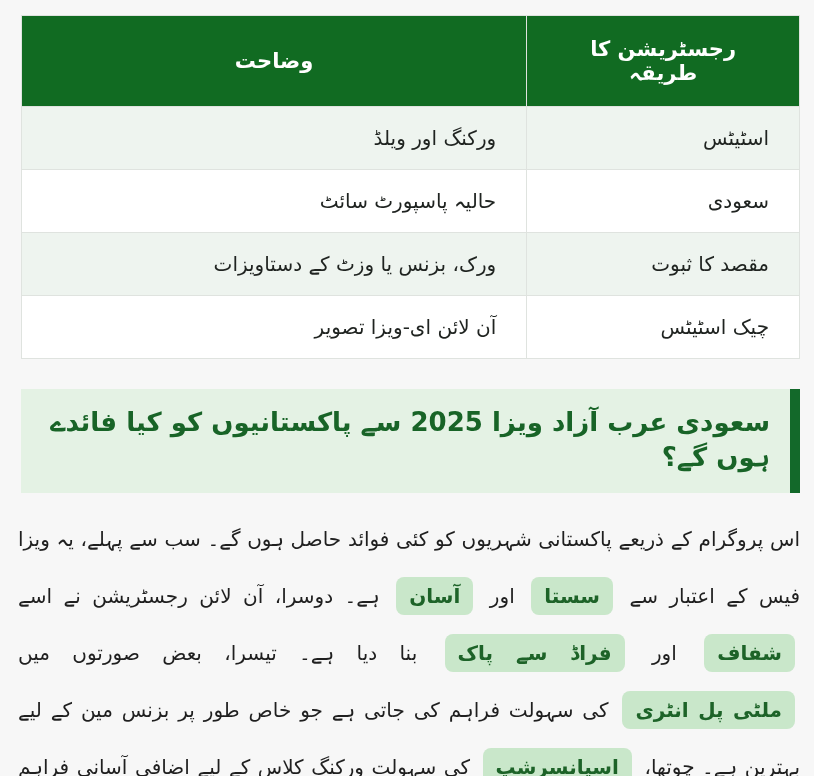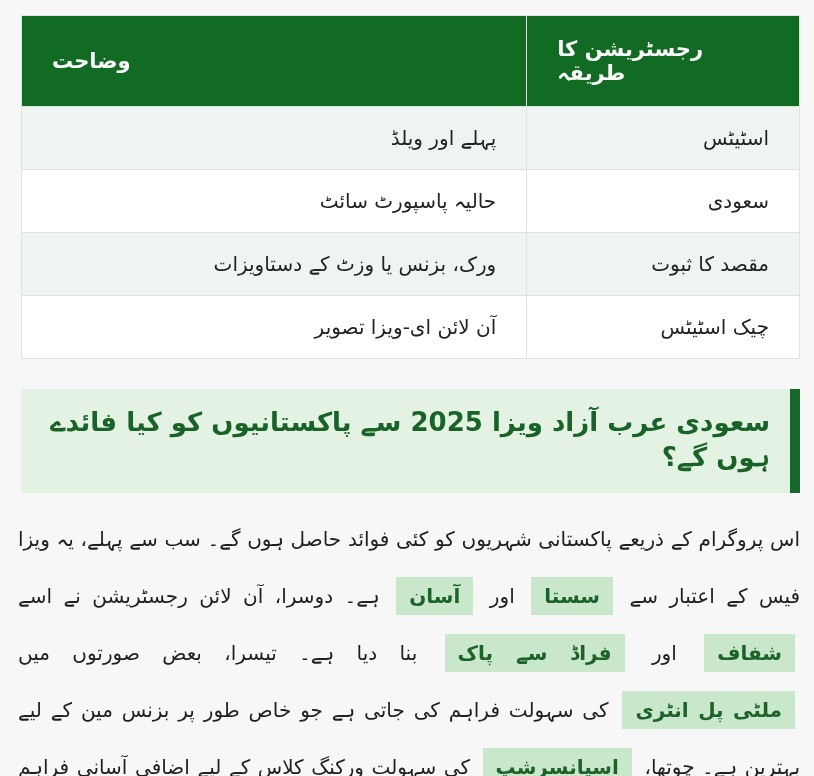--- a/index.html
+++ b/index.html
@@ -21,21 +21,21 @@
     background: #ffffff;
     direction: rtl;
   }
   table.req-table col.col-method { width: 273px; }
   table.req-table col.col-expl   { width: 506px; }
   table.req-table th {
     background: #116b22;
     color: #ffffff;
     font-weight: bold;
     font-size: 21px;
-    text-align: left;
+    text-align: center;
     padding: 21px 30px;
     border: 1px solid #dfe3df;
   }
   table.req-table td {
     font-size: 20px;
     color: #1f2320;
     text-align: right;
     padding: 19px 30px;
     border: 1px solid #dfe3df;
     vertical-align: middle;
@@ -65,21 +65,21 @@
     text-align: justify;
     font-size: 20px;
     line-height: 57px;
     color: #1f1f1f;
   }
   .chip {
     background: #c9e7ca;
     color: #1d6328;
     font-weight: bold;
     padding: 7px 13px;
-    border-radius: 0;
+    border-radius: 8px;
     margin: 0 5px;
     white-space: nowrap;
   }
 </style>
 </head>
 <body>
 
 <div class="content">
 
   <table class="req-table">
@@ -89,21 +89,21 @@
     </colgroup>
     <thead>
       <tr>
         <th>رجسٹریشن کا طریقہ</th>
         <th>وضاحت</th>
       </tr>
     </thead>
     <tbody>
         <tr>
           <td>اسٹیٹس</td>
-          <td>پہلے اور ویلڈ</td>
+          <td>ورکنگ اور ویلڈ</td>
         </tr>
         <tr>
           <td>سعودی</td>
           <td>حالیہ پاسپورٹ سائٹ</td>
         </tr>
         <tr>
           <td>مقصد کا ثبوت</td>
           <td>ورک، بزنس یا وزٹ کے دستاویزات</td>
         </tr>
         <tr>

